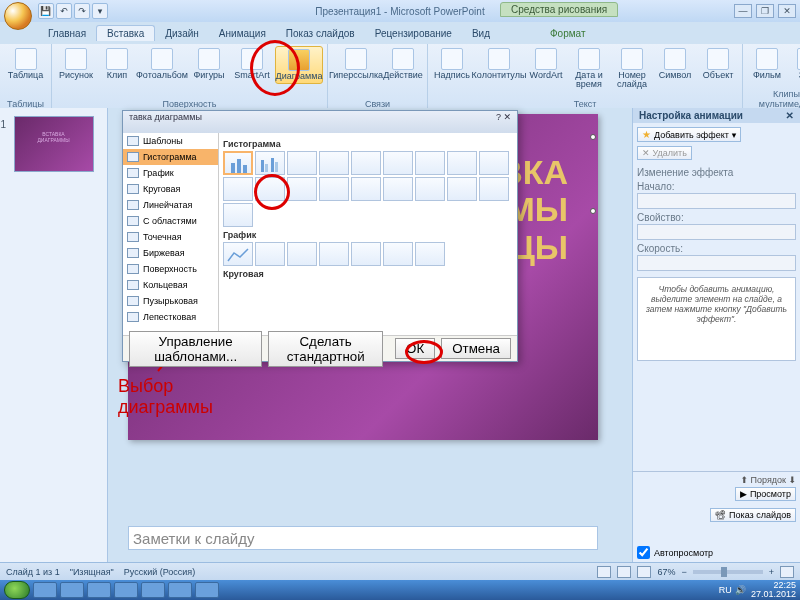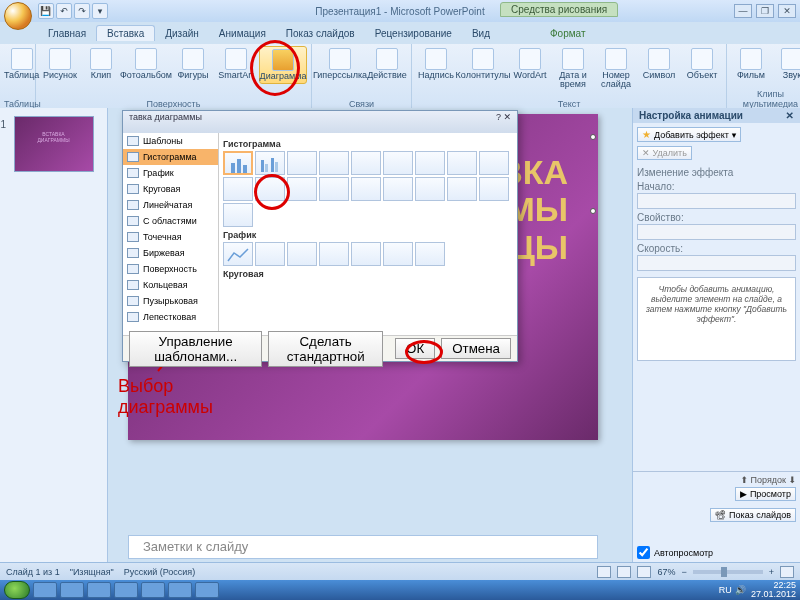--- a/index.html
+++ b/index.html
@@ -41,21 +41,21 @@
   .thumb-text { color:#d8a8e0; font-size:5px; text-align:center; padding-top:14px; }
 
   .main-area { flex: 1; position: relative; background: #cfe2f3; overflow: hidden; }
   .slide-canvas { position: absolute; left: 20px; top: 6px; width: 470px; height: 326px; background: linear-gradient(135deg,#5a1a5a 0%,#8a3a8a 40%,#a74aa7 70%,#6a2a6a 100%); box-shadow: 2px 2px 6px rgba(0,0,0,0.3); }
   .slide-title { position: absolute; right: 30px; top: 40px; font-size: 34px; color: #e8c568; font-weight: bold; text-align: right; line-height: 1.1; font-family: Georgia, serif; }
   .handle { width:6px; height:6px; background:#fff; border:1px solid #555; position:absolute; border-radius:50%; }
 
   .annotation { position: absolute; color: #cc0000; font-size: 18px; font-family: "Times New Roman", serif; }
   .arrow-svg { position:absolute; pointer-events:none; }
 
-  .notes { position: absolute; left: 20px; bottom: 3px; width: 470px; height: 24px; background: #fff; border: 1px solid #a9c5e5; font-size: 13px; padding: 3px 14px; color: #888; }
+  .notes { position: absolute; left: 20px; bottom: 12px; width: 470px; height: 24px; background: #fff; border: 1px solid #a9c5e5; font-size: 15px; padding: 3px 4px; color: #888; }
 
   
   .dialog { position: absolute; left: 122px; top: 110px; width: 396px; height: 252px; background: #f5f5f0; border: 1px solid #7a98b8; box-shadow: 3px 3px 8px rgba(0,0,0,0.3); z-index: 20; display:flex; flex-direction:column; }
   .dlg-title { height: 22px; background: linear-gradient(#e8eef8,#d0dcec); font-size: 9px; padding: 1px 6px; color: #334; display:flex; justify-content:space-between; }
   .dlg-body { flex:1; display:flex; overflow:hidden; }
   .dlg-nav { width: 96px; background: #fff; border-right:1px solid #ccc; font-size: 9px; overflow-y:auto; }
   .dlg-nav-item { padding: 3px 4px; display:flex; align-items:center; gap:4px; cursor:pointer; }
   .dlg-nav-item .ni { width:12px; height:10px; border:1px solid #7a98b8; background:#e8f0fb; }
   .dlg-nav-item.sel { background: #f8b46a; }
   .dlg-gallery { flex:1; background:#fff; padding:4px; overflow-y:auto; }
@@ -120,21 +120,21 @@
   <div class="tab active">Вставка</div>
   <div class="tab">Дизайн</div>
   <div class="tab">Анимация</div>
   <div class="tab">Показ слайдов</div>
   <div class="tab">Рецензирование</div>
   <div class="tab">Вид</div>
   <div class="tab context" style="margin-left:40px">Формат</div>
 </div>
 
 <div class="ribbon">
-  <div class="group" style="width:36px">
+  <div class="group" style="width:52px">
     <div class="group-row">
         <div class="rbtn">
           <div class="ico"></div>
           <div class="lbl">Таблица</div>
         </div>
       </div>
     <div class="group-label">Таблицы</div>
   </div>
   <div class="group">
     <div class="group-row">

